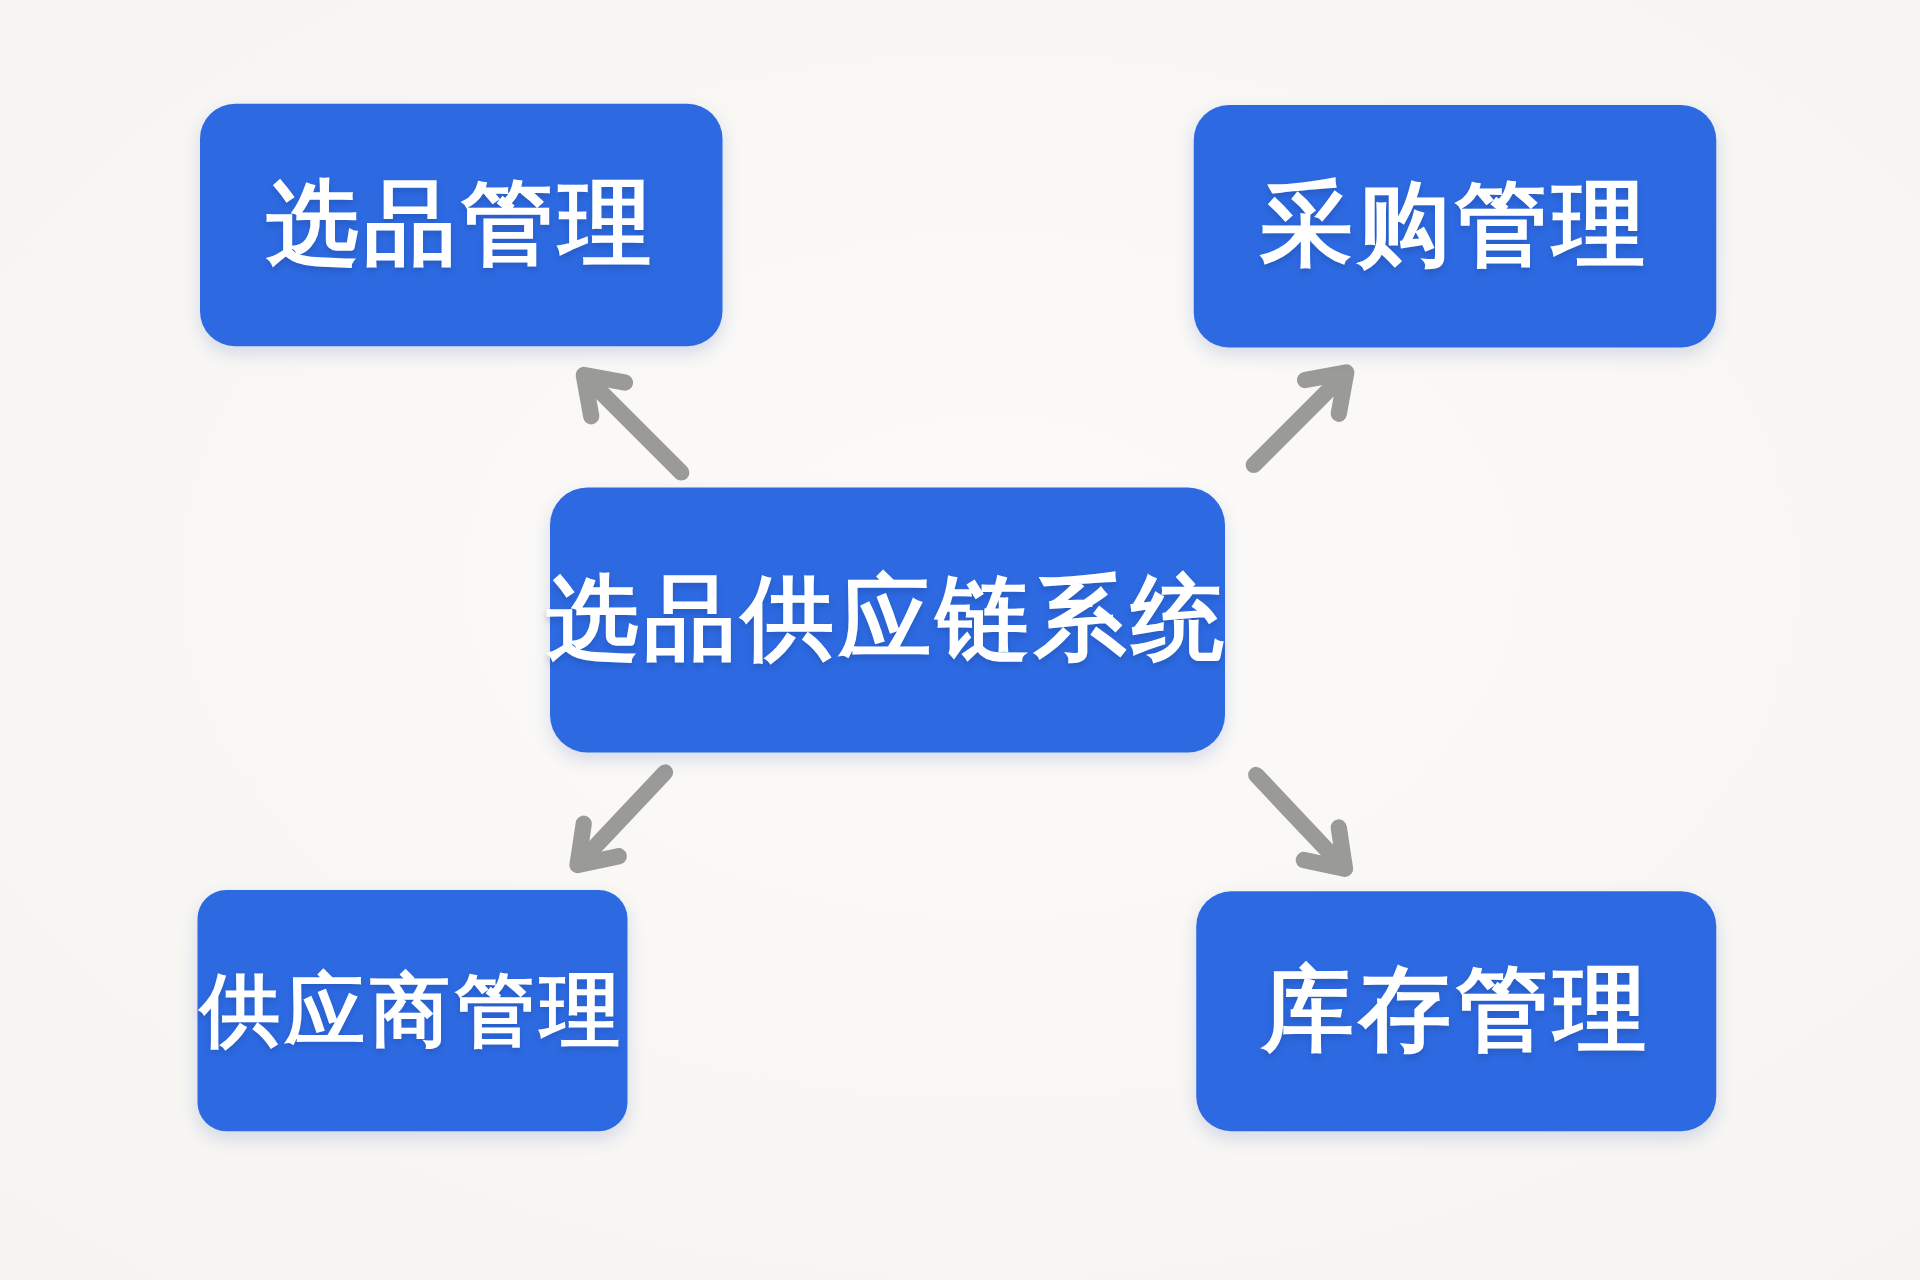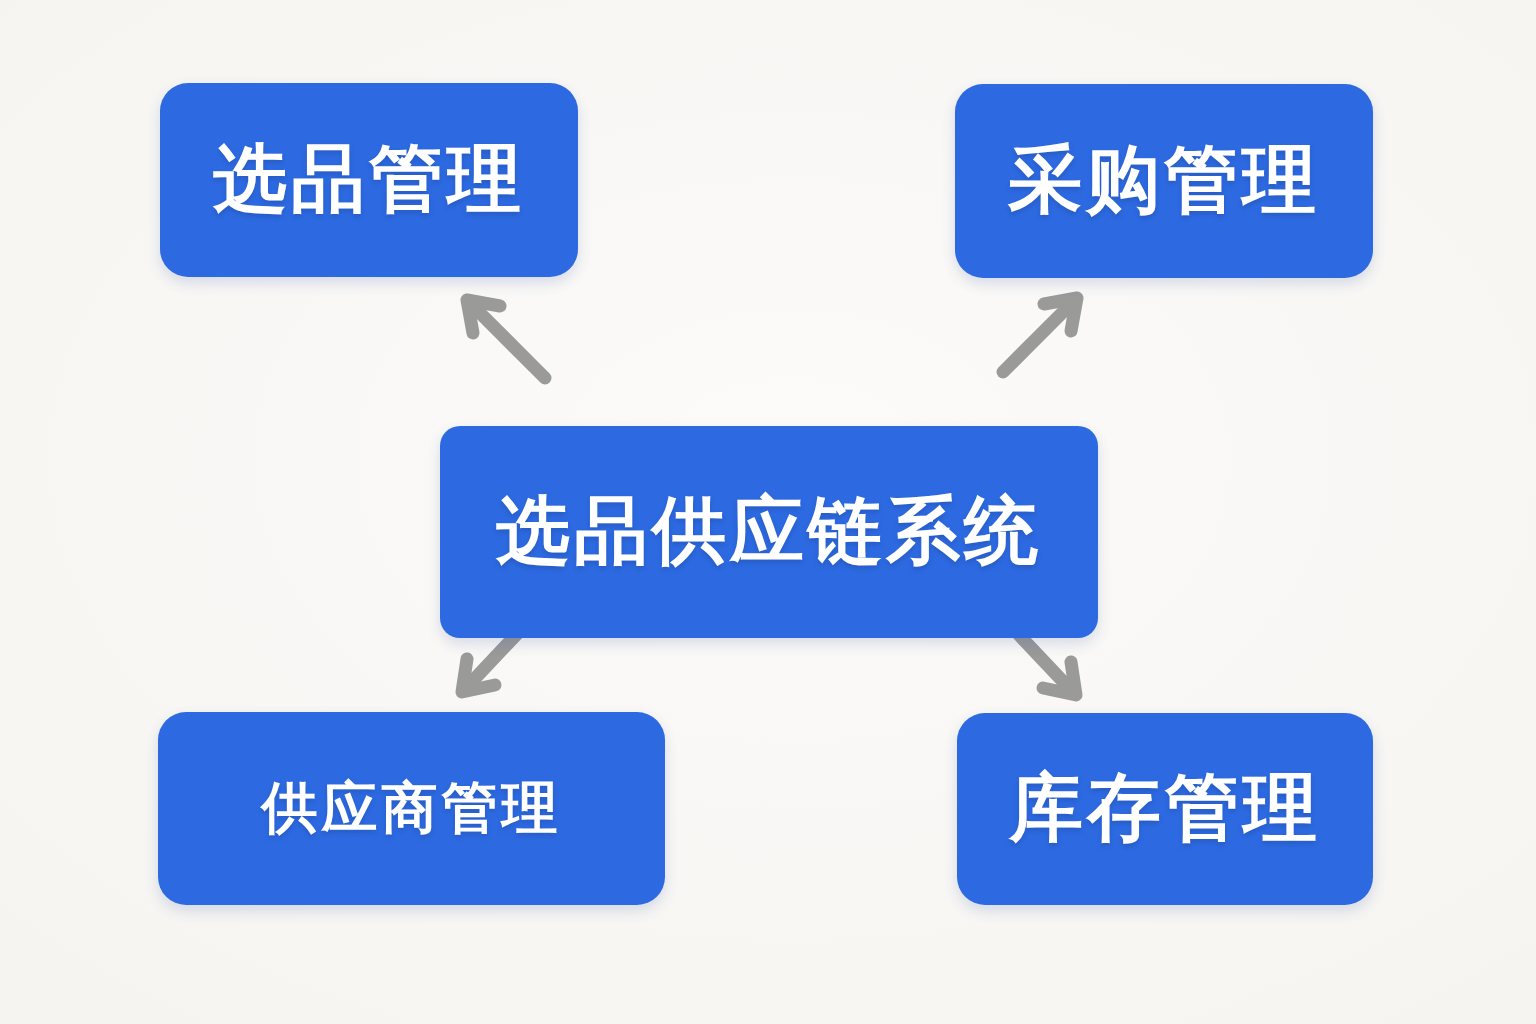--- a/index.html
+++ b/index.html
@@ -52,22 +52,22 @@
     font-weight: 700;
     box-shadow: 0 6px 14px rgba(35, 70, 160, 0.16);
   }
   .node .node-label {
     letter-spacing: 4px;
     text-shadow: 0 3px 5px rgba(20, 40, 90, 0.22);
     white-space: nowrap;
   }
   [data-name="node-top-left"]     { left: 160px; top:  83px; width: 418px; height: 194px; font-size: 74px; }
   [data-name="node-top-right"]    { left: 955px; top:  84px; width: 418px; height: 194px; font-size: 74px; }
-  [data-name="node-center"]       { left: 440px; top: 390px; width: 658px; height: 212px; font-size: 74px; border-radius: 20px; margin-top: 36px; }
-  [data-name="node-bottom-left"]  { left: 158px; top: 712px; width: 507px; height: 193px; font-size: 56px; }
+  [data-name="node-center"]       { left: 440px; top: 390px; width: 540px; height: 212px; font-size: 74px; border-radius: 30px; }
+  [data-name="node-bottom-left"]  { left: 158px; top: 712px; width: 344px; height: 193px; font-size: 64px; border-radius: 23px; }
   [data-name="node-bottom-right"] { left: 957px; top: 713px; width: 416px; height: 192px; font-size: 74px; text-align: center; }
 </style>
 </head>
 <body>
 
 <div class="canvas" data-name="diagram-canvas">
 
   <svg class="arrows-layer" viewBox="0 0 1536 1024" data-name="arrows-layer">
     <g data-name="arrow-center-to-top-left">
       <line class="arrow-line" x1="545" y1="378" x2="471" y2="304"></line>

